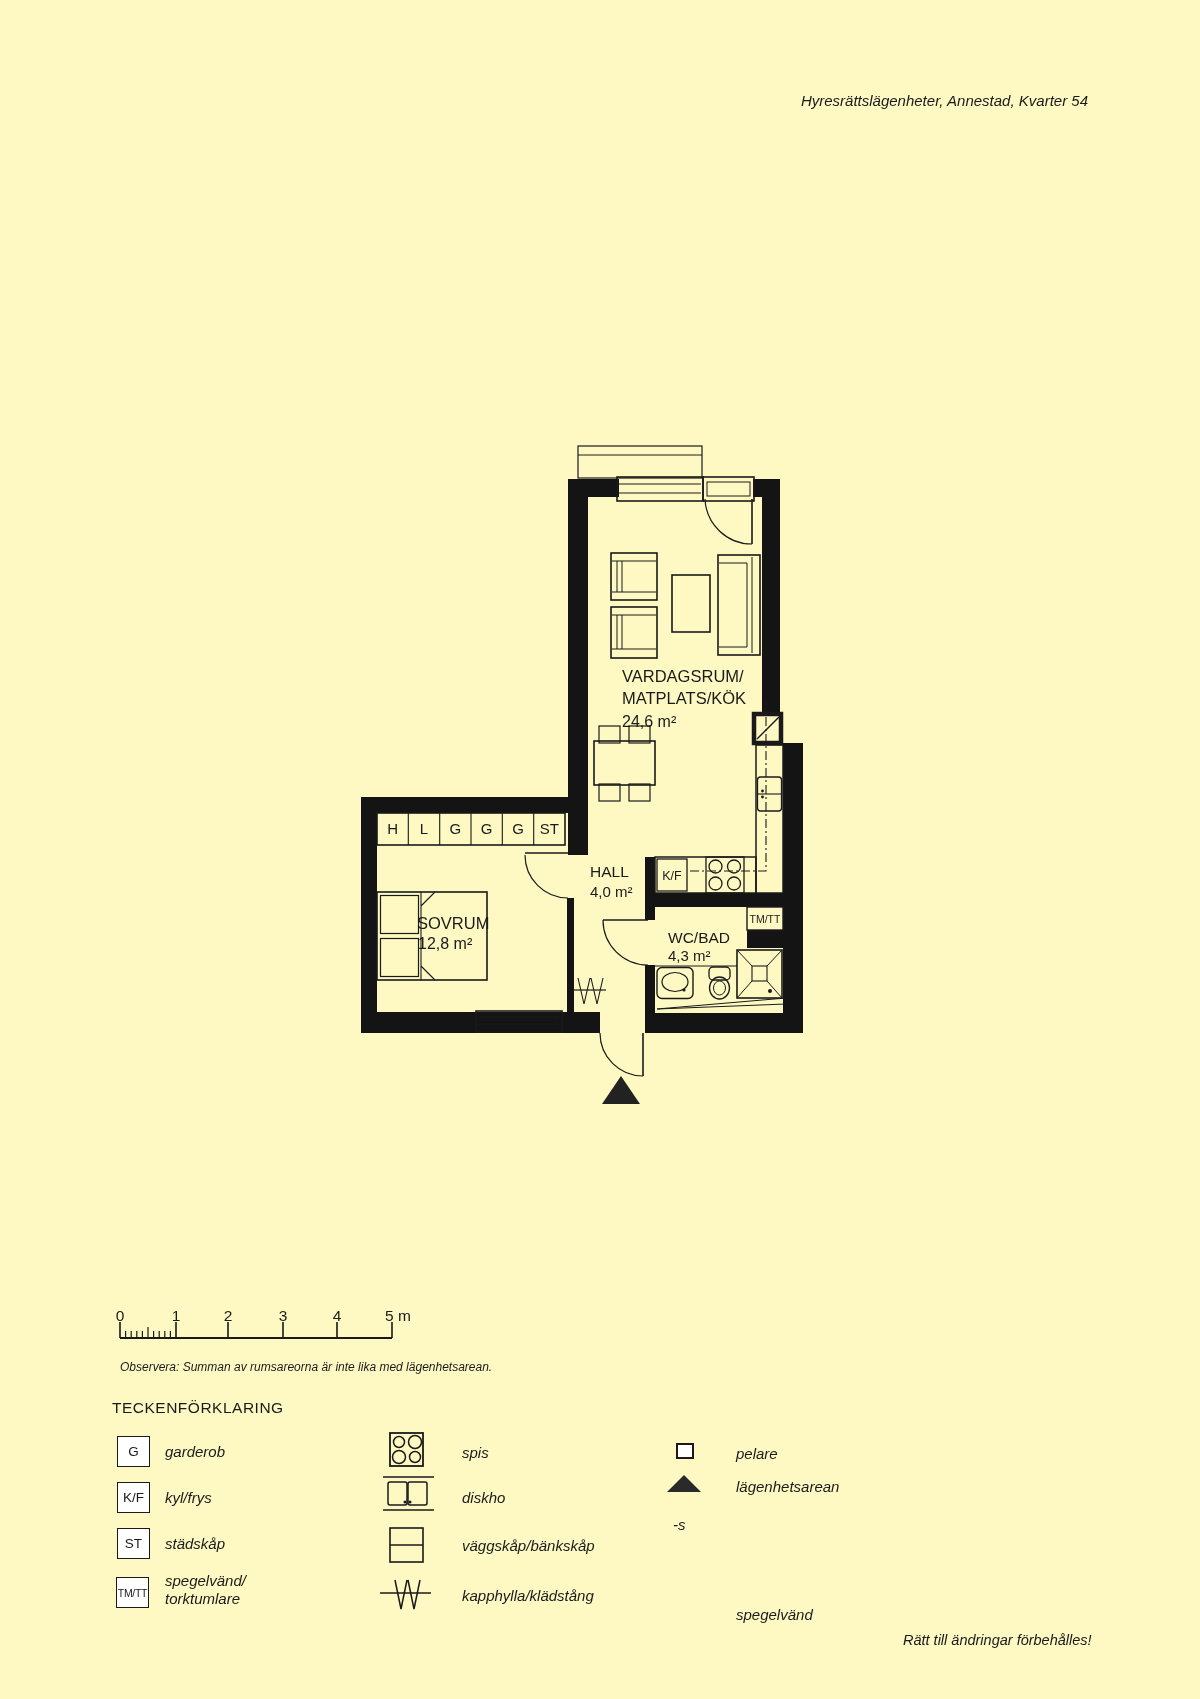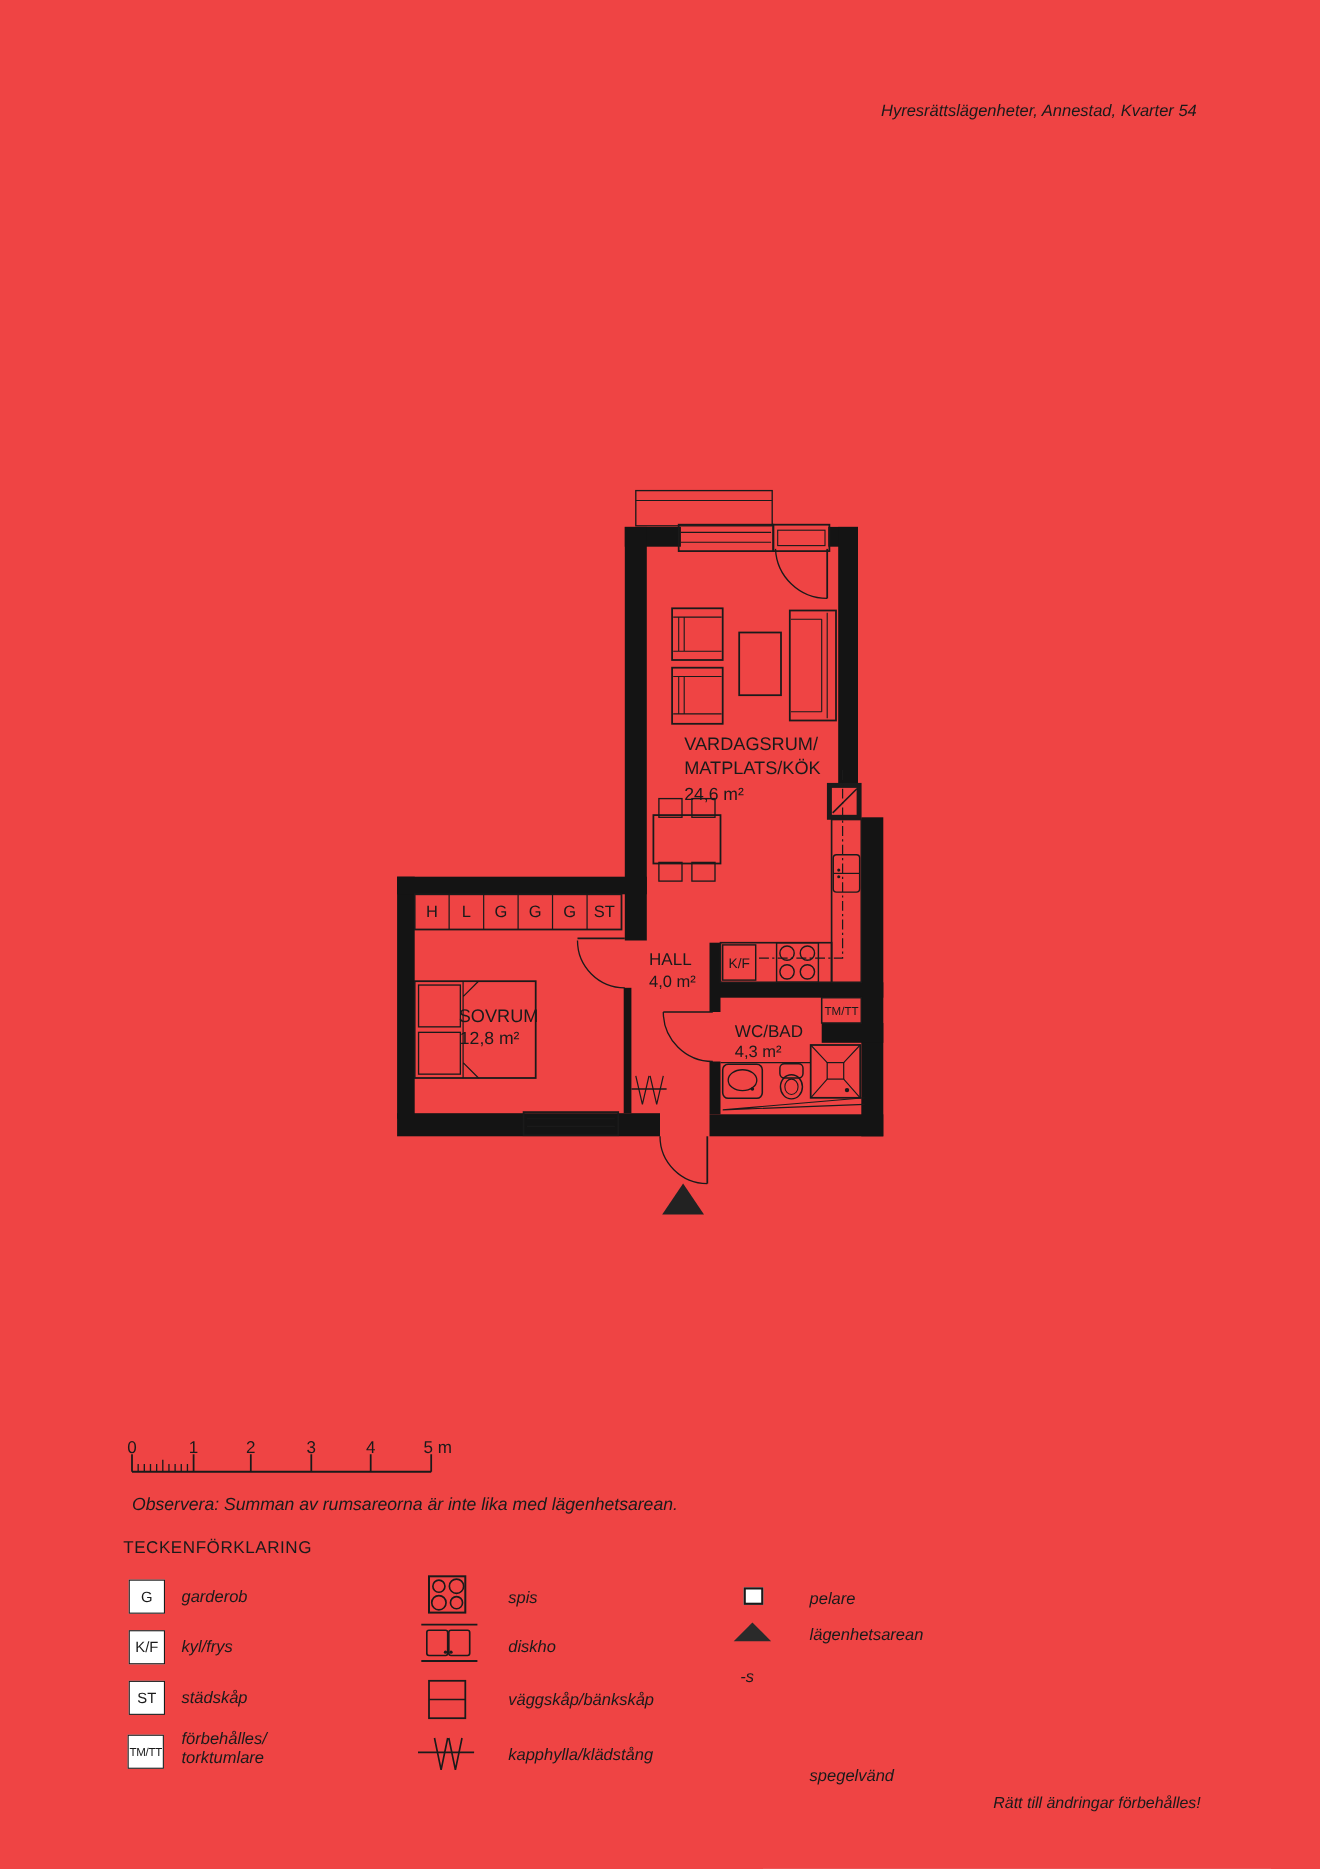--- a/index.html
+++ b/index.html
@@ -1,25 +1,25 @@
 <!DOCTYPE html>
 <html><head>
 <meta charset="utf-8">
 <style>
   html,body{margin:0;padding:0;background:#e8e8e8;}
-  .page{position:relative;width:1200px;height:1699px;background:#ef4444;overflow:hidden;
+  .page{position:relative;width:1200px;height:1699px;background:#fef9c3;overflow:hidden;
         font-family:"Liberation Sans",sans-serif;color:#1a1a1a;}
   .abs{position:absolute;}
   .hdr{font-style:italic;font-size:15px;white-space:nowrap;}
   .unit-code{font-size:50px;line-height:50px;letter-spacing:1px;}
   .unit-sub{font-size:29px;line-height:33px;margin-top:10px;}
   svg{display:block;}
   svg text{font-family:"Liberation Sans",sans-serif;fill:#1a1a1a;}
   svg .ln{stroke:#1a1a1a;fill:none;}
-  .note{font-style:italic;font-size:16px;}
+  .note{font-style:italic;font-size:12px;}
   .leg-head{font-size:15.5px;letter-spacing:.5px;}
   .leg-label{font-size:15px;line-height:18px;font-style:italic;}
   .leg-box{box-sizing:border-box;border:1.8px solid #1a1a1a;width:33px;height:31px;
            display:flex;align-items:center;justify-content:center;font-size:13.5px;background:#fff;}
   .leg-box.small{font-size:10.5px;letter-spacing:-.3px;}
   .sq{box-sizing:border-box;border:2.2px solid #1a1a1a;width:18px;height:16px;background:#fff;}
   .ftr{font-style:italic;font-size:14.5px;white-space:nowrap;margin-top:18px;}
 </style>
 </head>
 <body>
@@ -210,21 +210,21 @@
   <div class="abs leg-head" style="left:112px;top:1399px;text-align:center;">TECKENFÖRKLARING</div>
 
   <div class="abs leg-box" style="left:117px;top:1436px;">G</div>
   <div class="abs leg-label" style="left:165px;top:1443px;">garderob</div>
   <div class="abs leg-box" style="left:117px;top:1482px;">K/F</div>
   <div class="abs leg-label" style="left:165px;top:1489px;">kyl/frys</div>
   <div class="abs leg-box" style="left:117px;top:1528px;">ST</div>
   <div class="abs leg-label" style="left:165px;top:1535px;">städskåp</div>
   <div class="abs leg-box small" style="left:116px;top:1577px;">TM/TT</div>
   <div class="abs leg-label" style="left:165px;top:1572px;">
-    <div>förbehålles/</div>
+    <div>spegelvänd/</div>
     <div>torktumlare</div>
   </div>
 
   <svg class="abs" style="left:388px;top:1430px;" width="40" height="40" viewBox="0 0 40 40">
     <rect x="2" y="3" width="33" height="33" class="ln" stroke-width="1.8"></rect>
     <circle cx="11" cy="12" r="5.5" class="ln" stroke-width="1.5"></circle>
     <circle cx="27" cy="12" r="6.5" class="ln" stroke-width="1.5"></circle>
     <circle cx="11" cy="27" r="6.5" class="ln" stroke-width="1.5"></circle>
     <circle cx="27" cy="27" r="5.5" class="ln" stroke-width="1.5"></circle>
   </svg>

